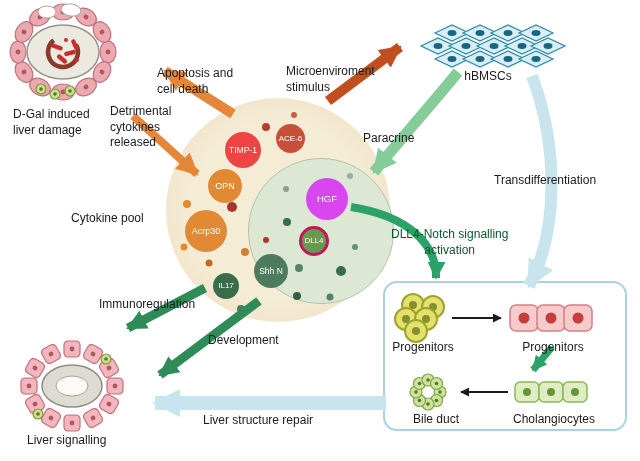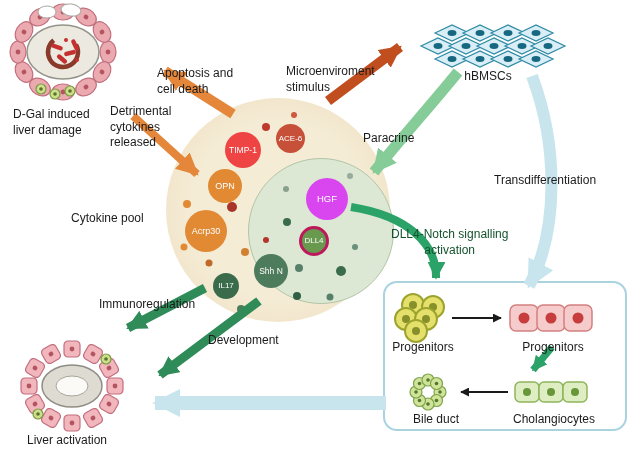--- a/index.html
+++ b/index.html
@@ -261,19 +261,20 @@
   <div class="lbl" style="left:286px;top:64px;">Microenviroment
 stimulus</div>
   <div class="lbl center" style="left:452px;top:69px;width:72px;">hBMSCs</div>
   <div class="lbl" style="left:71px;top:211px;">Cytokine pool</div>
   <div class="lbl" style="left:363px;top:131px;">Paracrine</div>
   <div class="lbl" style="left:494px;top:173px;">Transdifferentiation</div>
   <div class="lbl red" style="left:391px;top:227px;">DLL4-Notch signalling
 activation</div>
   <div class="lbl" style="left:99px;top:297px;">Immunoregulation</div>
   <div class="lbl" style="left:181px;top:333px;margin-left:27px;">Development</div>
-  <div class="lbl" style="left:27px;top:433px;">Liver activation</div>
+  <div class="lbl" style="left:203px;top:413px;">Liver structure repair</div>
+  <div class="lbl" style="left:27px;top:433px;">Liver signalling</div>
   <div class="lbl center" style="left:382px;top:340px;width:82px;">Progenitors</div>
   <div class="lbl center" style="left:512px;top:340px;width:82px;">Progenitors</div>
   <div class="lbl center" style="left:400px;top:412px;width:72px;">Bile duct</div>
   <div class="lbl center" style="left:506px;top:412px;width:96px;">Cholangiocytes</div>
 
 </div>
 
 </body></html>

